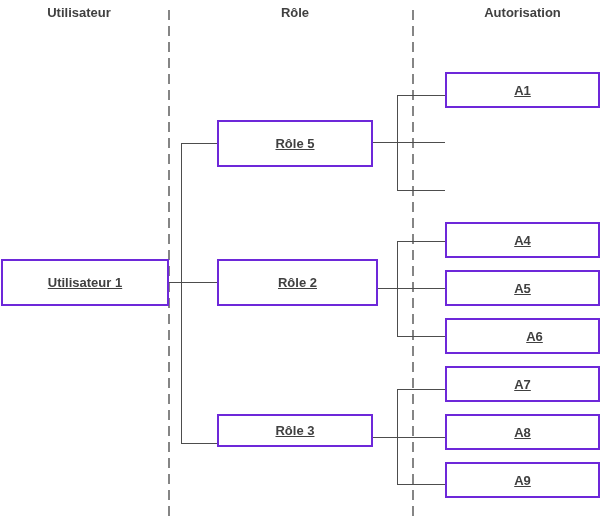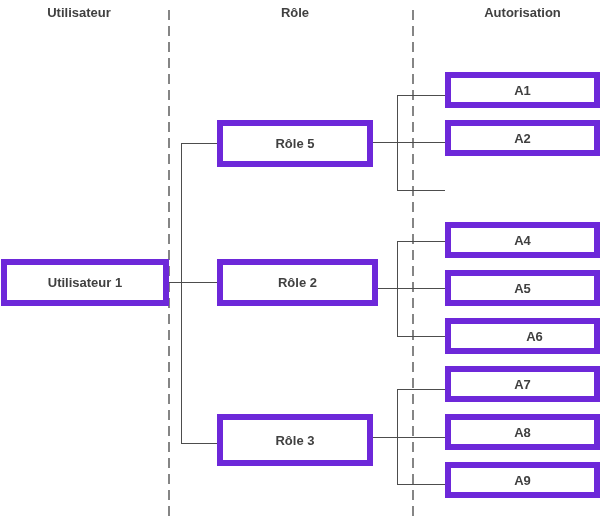--- a/index.html
+++ b/index.html
@@ -49,32 +49,33 @@
   svg.wires line {
     stroke: #4d4d4d;
     stroke-width: 1.3;
     shape-rendering: crispEdges;
   }
 
   .node {
     position: absolute;
     box-sizing: border-box;
     background: #ffffff;
-    border: 6px solid #6d28d9;
+    border: 2px solid #6d28d9;
     display: flex;
     align-items: center;
     justify-content: center;
     font-size: 13px;
     font-weight: bold;
     white-space: nowrap;
+    text-decoration: underline;
   }
   .node-user { left: 1px;   top: 259px; width: 168px; height: 47px; }
   .node-r1   { left: 217px; top: 120px; width: 156px; height: 47px; }
   .node-r2   { left: 217px; top: 259px; width: 161px; height: 47px; text-align: center; }
-  .node-r3   { left: 217px; top: 414px; width: 156px; height: 52px; }
+  .node-r3   { left: 217px; top: 414px; width: 156px; height: 33px; }
 
   .node-auth { left: 445px; width: 155px; height: 36px; }
   .node-a1 { top: 72px; }
   .node-a2 { top: 120px; }
   .node-a3 { top: 168px; }
   .node-a4 { top: 222px; }
   .node-a5 { top: 270px; }
   .node-a6 { top: 318px; padding-left: 24px; }
   .node-a7 { top: 366px; }
   .node-a8 { top: 414px; }
@@ -115,21 +116,20 @@
     <line x1="397" y1="484.5" x2="445" y2="484.5"></line>
   </svg>
 
   <div class="node node-user">Utilisateur 1</div>
 
   <div class="node node-r1">Rôle 5</div>
   <div class="node node-r2">Rôle 2</div>
   <div class="node node-r3">Rôle 3</div>
 
   <div class="node node-auth node-a1">A1</div>
-  <div class="node node-auth node-a2">A2</div>
   <div class="node node-auth node-a4">A4</div>
   <div class="node node-auth node-a5">A5</div>
   <div class="node node-auth node-a6">A6</div>
   <div class="node node-auth node-a7">A7</div>
   <div class="node node-auth node-a8">A8</div>
   <div class="node node-auth node-a9">A9</div>
 
 </div>
 
 </body></html>

